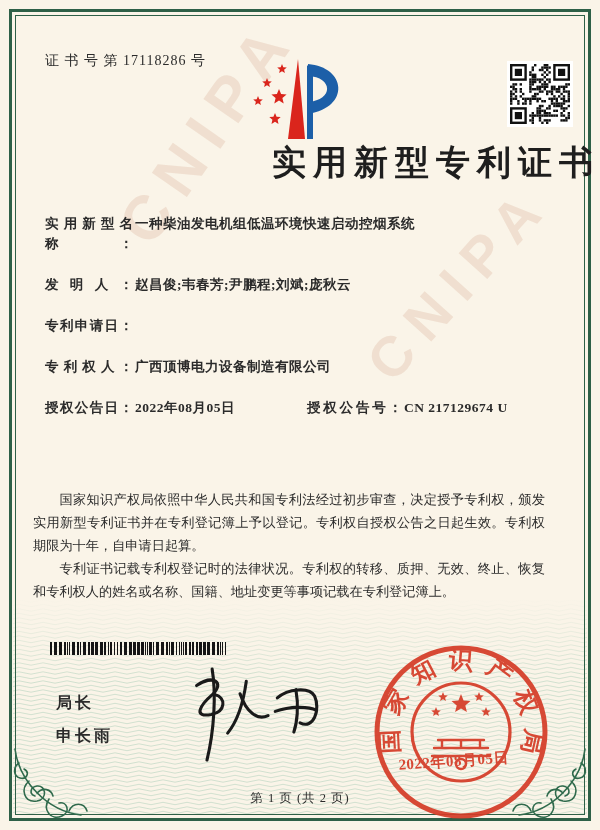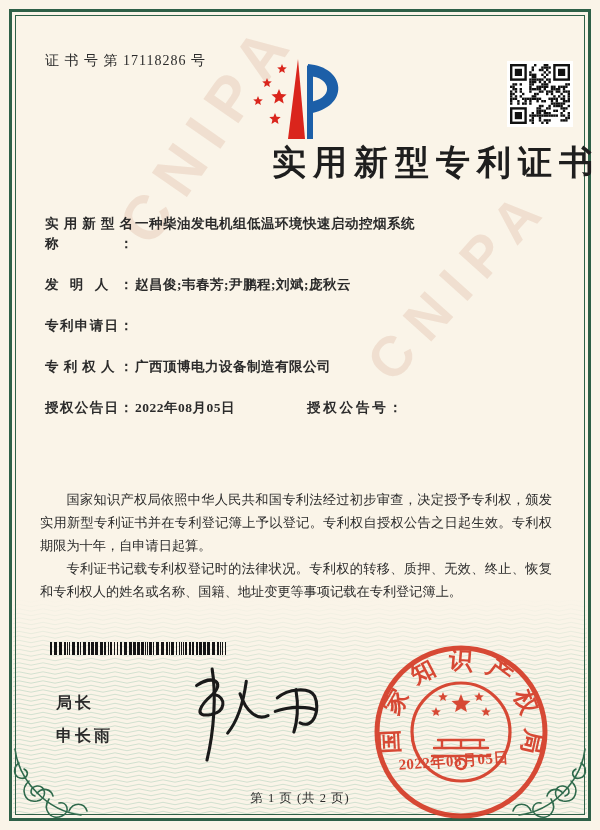--- a/index.html
+++ b/index.html
@@ -39,21 +39,21 @@
   
   .fields{position:absolute;left:45px;top:214px;width:512px;font-size:13.5px;font-weight:bold}
   .frow{display:flex;line-height:20px;margin-bottom:21px}
   .flabel{display:inline-block;width:88px;flex:none;text-align:justify;text-align-last:justify}
   .fvalue{margin-left:2px;width:372px;letter-spacing:0.5px}
   .frow.addr{margin-bottom:3px}
   .grant{position:relative;display:flex;line-height:20px}
   .grant .pair2{position:absolute;left:262px;top:0;display:flex}
   .grant .flabel2{display:inline-block;width:95px;text-align:justify;text-align-last:justify;flex:none}
   
-  .body-text{position:absolute;left:40px;top:488px;width:512px;
+  .body-text{position:absolute;left:33px;top:488px;width:512px;
     font-size:13.2px;line-height:23px;text-align:justify}
   .body-text p{text-indent:2em}
   
   .barcode{position:absolute;left:50px;top:642px;width:178px;height:13px}
   
   .signer-title{position:absolute;left:56px;top:693px;font-size:16px;font-weight:bold;letter-spacing:3px}
   .signer-name{position:absolute;left:56px;top:726px;font-size:16px;font-weight:bold;letter-spacing:3px}
   .signature{position:absolute;left:178px;top:662px;width:150px;height:105px}
   
   .seal{position:absolute;left:368px;top:634px;width:190px;height:190px;opacity:.92}
@@ -398,20 +398,21 @@
         <div class="frow">
           <span class="flabel">专利权人：</span>
           <span class="fvalue">广西顶博电力设备制造有限公司</span>
         </div>
       </div>
     <div class="grant">
       <span class="flabel">授权公告日：</span>
       <span class="fvalue" style="width:160px">2022年08月05日</span>
       <span class="pair2">
         <span class="flabel2">授权公告号：</span>
+        <span class="fvalue" style="width:150px">CN 217129674 U</span>
       </span>
     </div>
   </div>
 
   <div class="body-text">
     <p>国家知识产权局依照中华人民共和国专利法经过初步审查，决定授予专利权，颁发实用新型专利证书并在专利登记簿上予以登记。专利权自授权公告之日起生效。专利权期限为十年，自申请日起算。</p>
     <p>专利证书记载专利权登记时的法律状况。专利权的转移、质押、无效、终止、恢复和专利权人的姓名或名称、国籍、地址变更等事项记载在专利登记簿上。</p>
   </div>
 
   <svg class="barcode" id="barcode-svg" viewBox="0 0 178 13">

